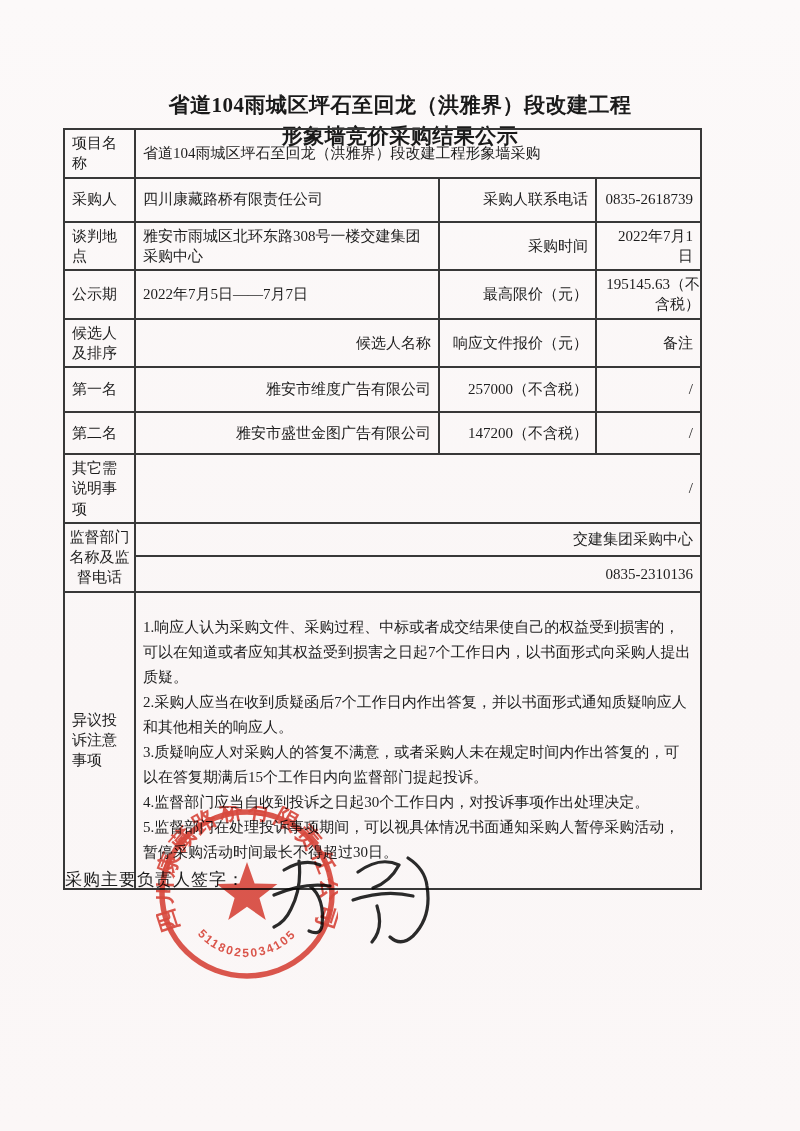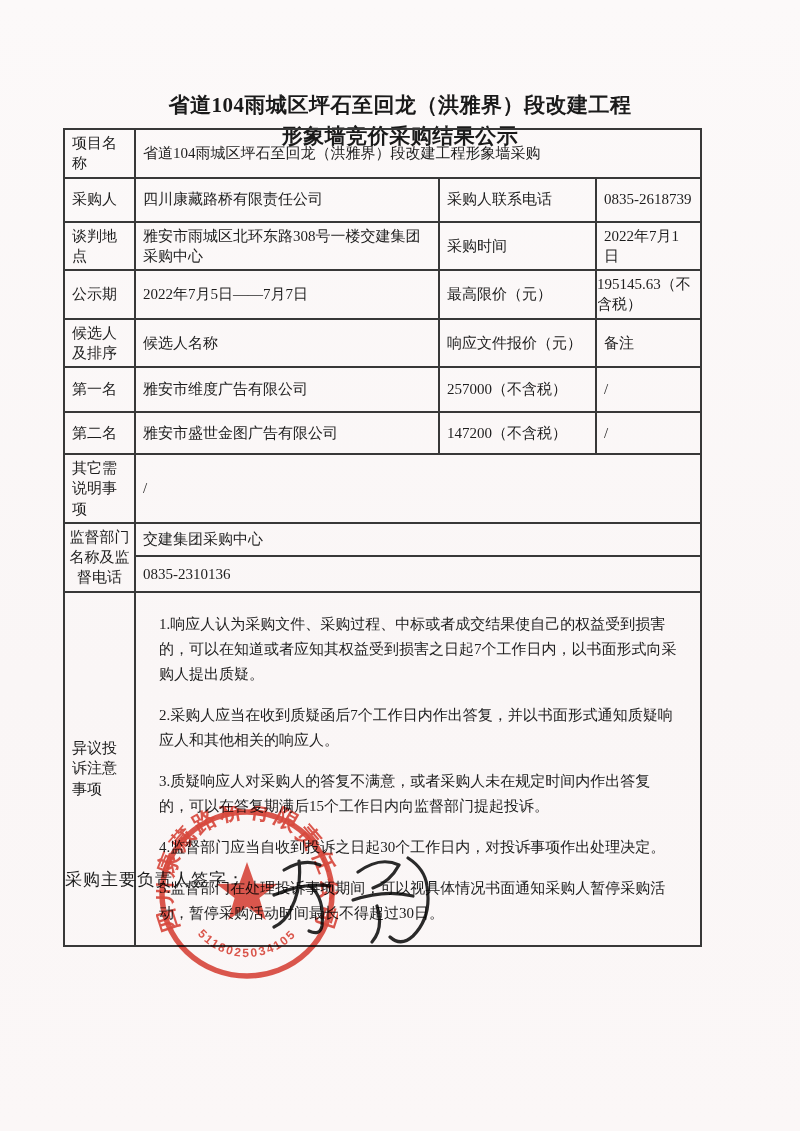--- a/index.html
+++ b/index.html
@@ -22,24 +22,24 @@
     width:637px;border-collapse:collapse;table-layout:fixed;
   }
   table.main th,table.main td{
     border:2px solid #383838;
     font-weight:normal;font-size:15px;line-height:1.35;
     padding:3px 7px;vertical-align:middle;color:#1d1d1d;
     overflow:hidden;
   }
   th.rowlab{text-align:left;}
   th.rowlab.center{text-align:center;padding:3px 4px;}
-  td.c{text-align:left;border-radius:13px;}
+  td.c{text-align:right;border-radius:13px;}
   td.l{text-align:left;}
   .notes{line-height:25px;font-size:15px;text-align:left;}
-  .notes div{margin:16px;}
+  .notes div{margin:0;}
   .sign-line{
     position:absolute;left:65px;top:868px;
     font-size:17px;letter-spacing:1px;color:#1c1c1c;
   }
   .stamp{position:absolute;left:156px;top:806px;mix-blend-mode:multiply;opacity:.9;}
   .signature{position:absolute;left:258px;top:840px;mix-blend-mode:multiply;}
 </style>
 </head>
 <body>
 

